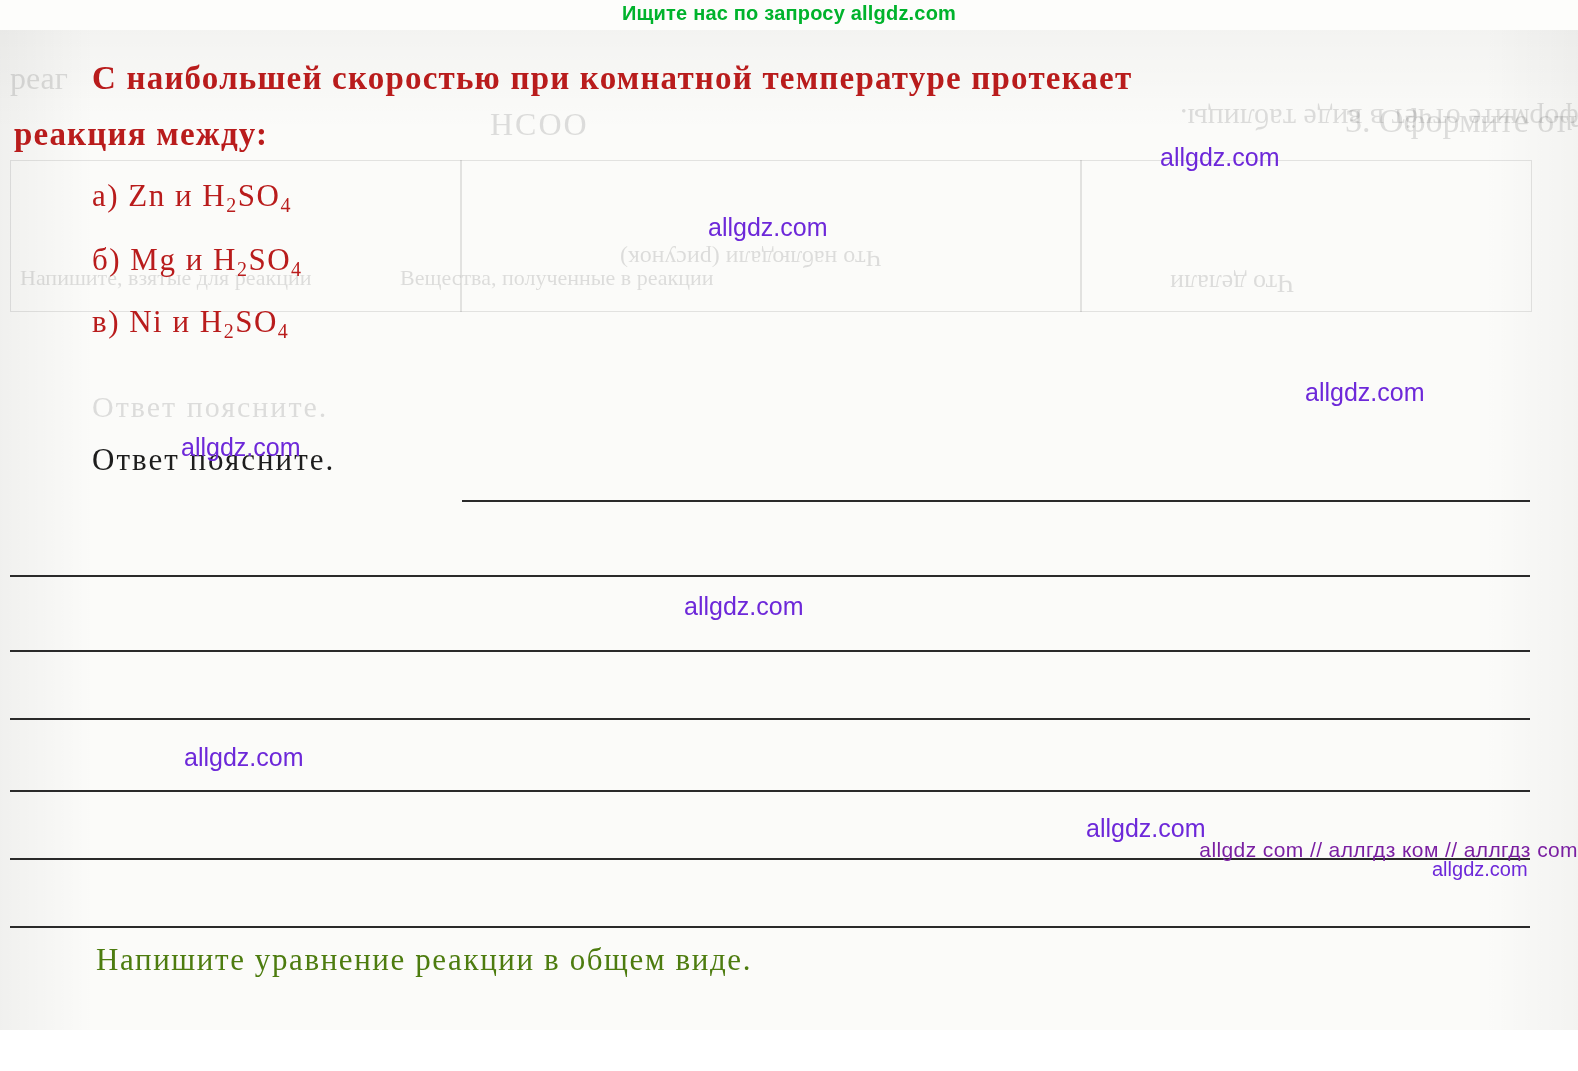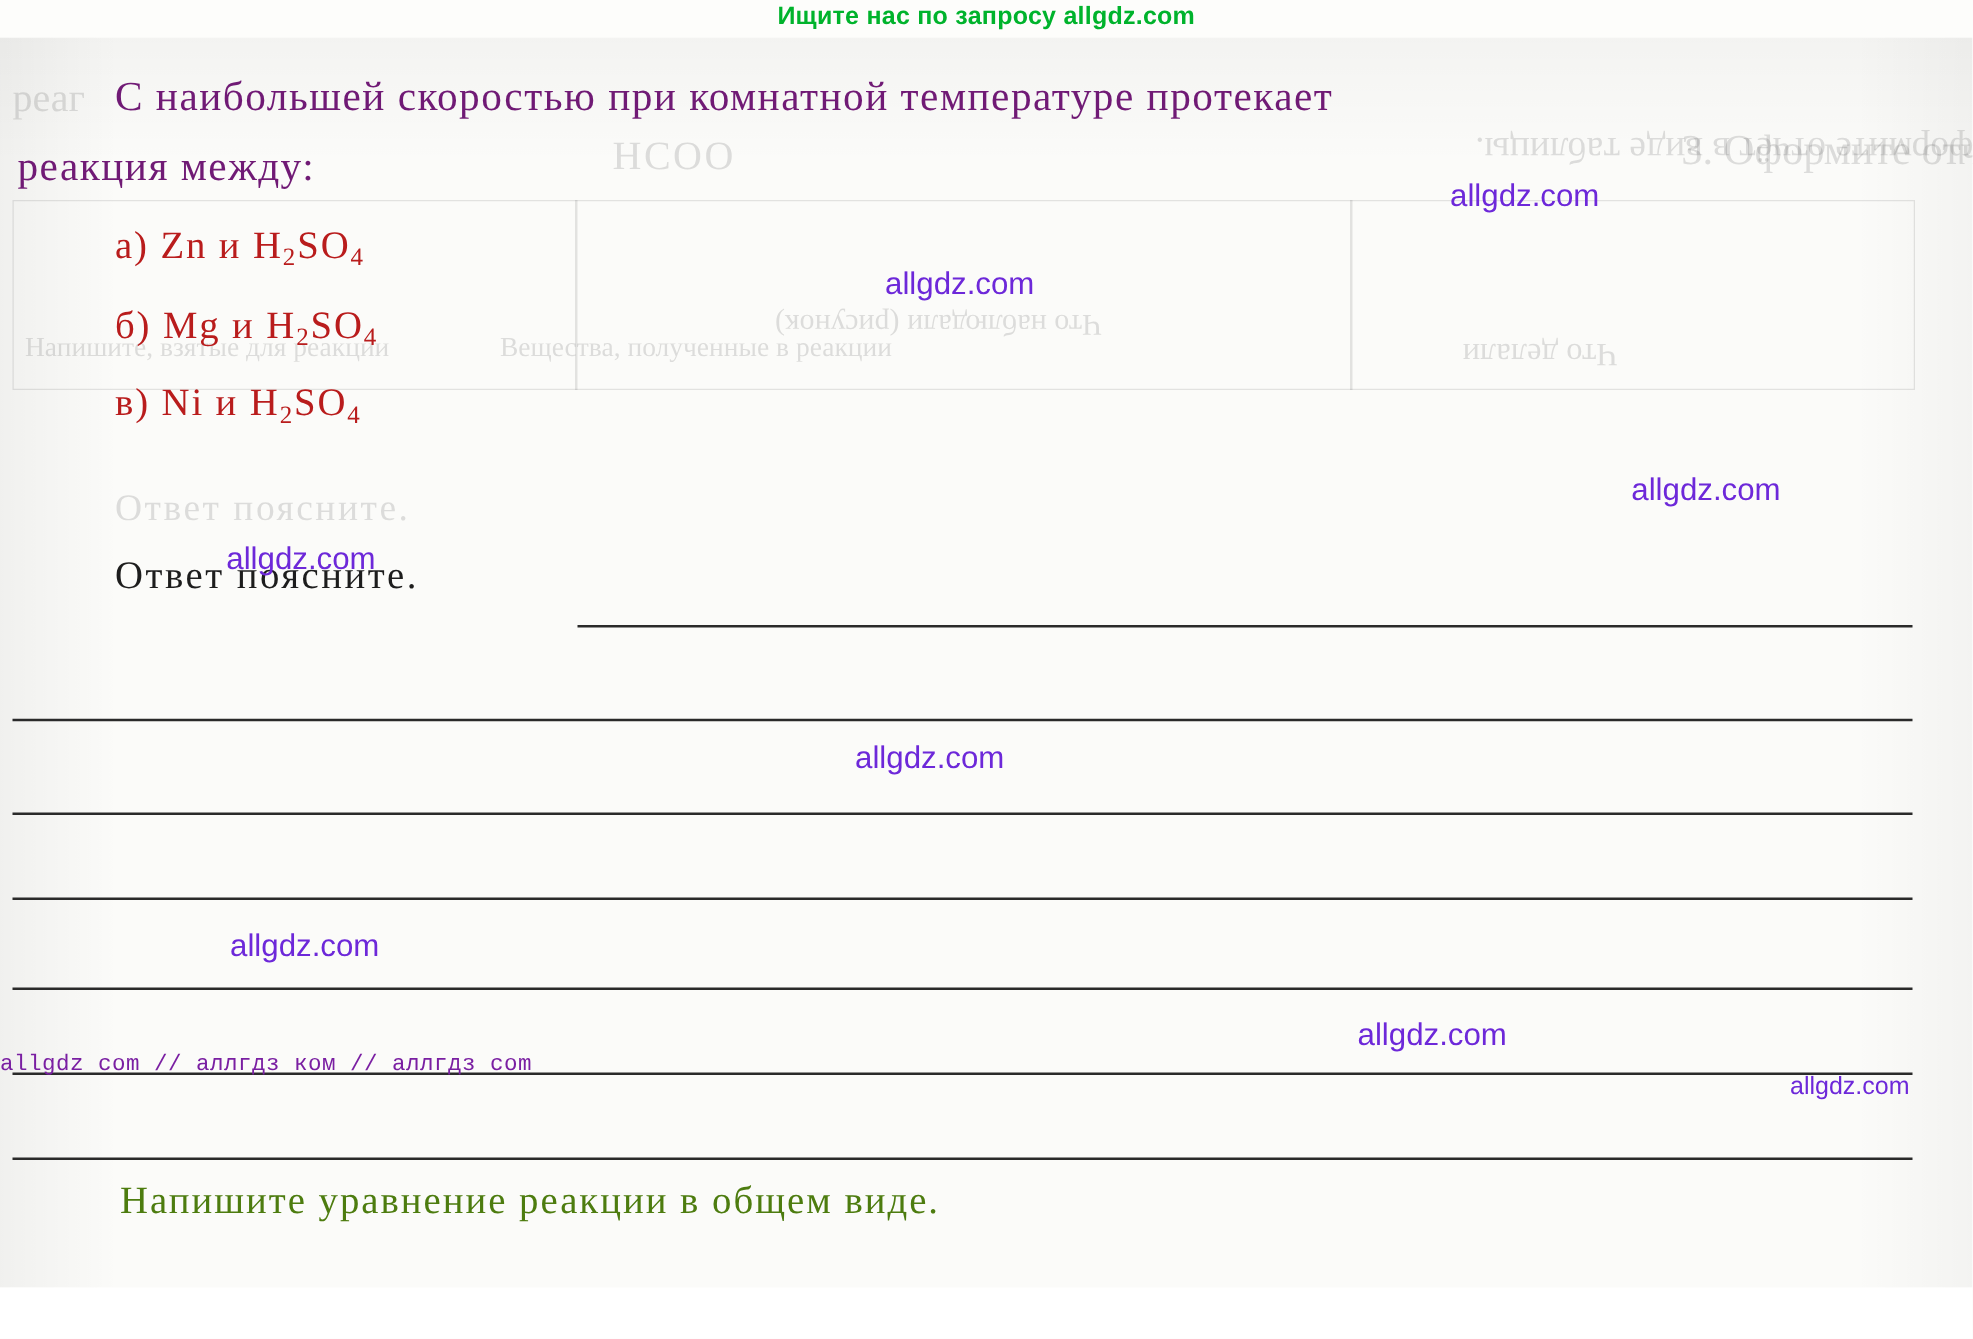--- a/index.html
+++ b/index.html
@@ -35,23 +35,23 @@
     font-weight: 600;
     letter-spacing: 0.2px;
   }
 
   
   .bottom-footer {
     position: absolute;
     bottom: 6px;
     left: 0;
     width: 100%;
-    text-align: left;
-    font-family: Liberation Mono, monospace;
-    font-size: 18px;
+    text-align: right;
+    font-family: Liberation Sans, sans-serif;
+    font-size: 21px;
     color: #7a1fa2;
     letter-spacing: 0.4px;
   }
 
   
   .scan {
     position: absolute;
     left: 0;
     top: 30px;
     width: 1578px;
@@ -82,25 +82,26 @@
   }
   .ghost-box {
     position: absolute;
     border: 1px solid rgba(60,60,60,0.13);
     pointer-events: none;
   }
 
   
   .q-text {
     position: absolute;
-    color: #701a75;
+    color: #b91c1c;
     font-family: "Liberation Serif", serif;
     font-size: 32px;
     letter-spacing: 1.2px;
     white-space: nowrap;
+    font-weight: bold;
   }
   .q-line1 { left: 92px; top: 30px; font-size: 33px; }
   .q-line2 { left: 14px; top: 86px; font-size: 33px; }
 
   .opt {
     position: absolute;
     left: 92px;
     color: #b91c1c;
     font-size: 31px;
     letter-spacing: 1.5px;

